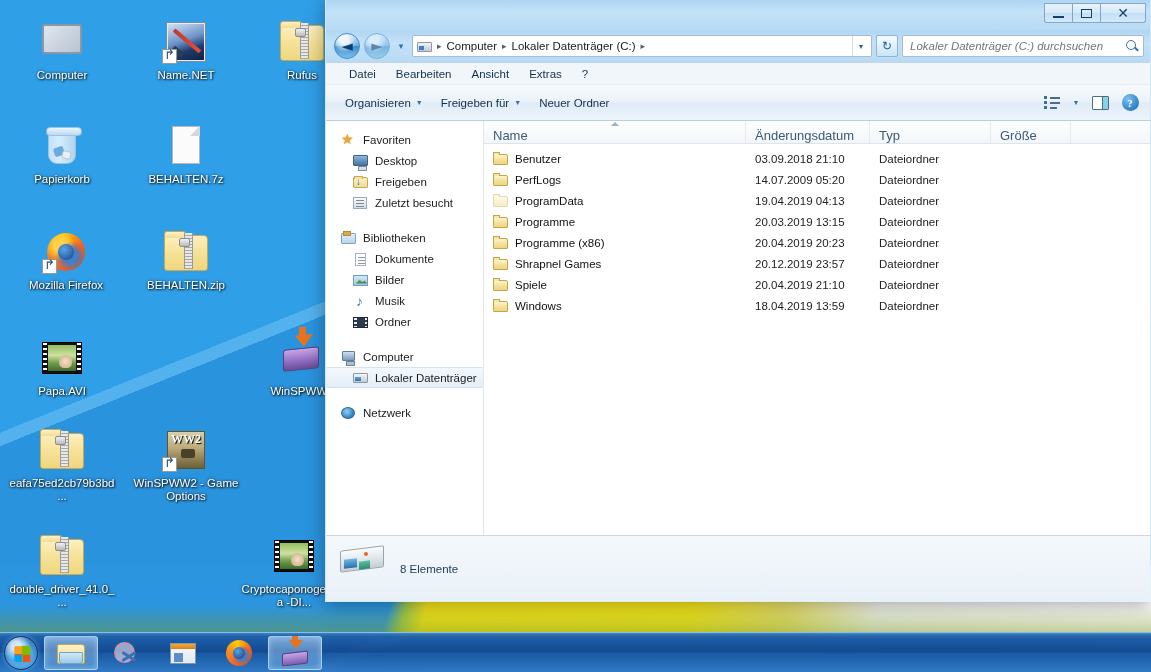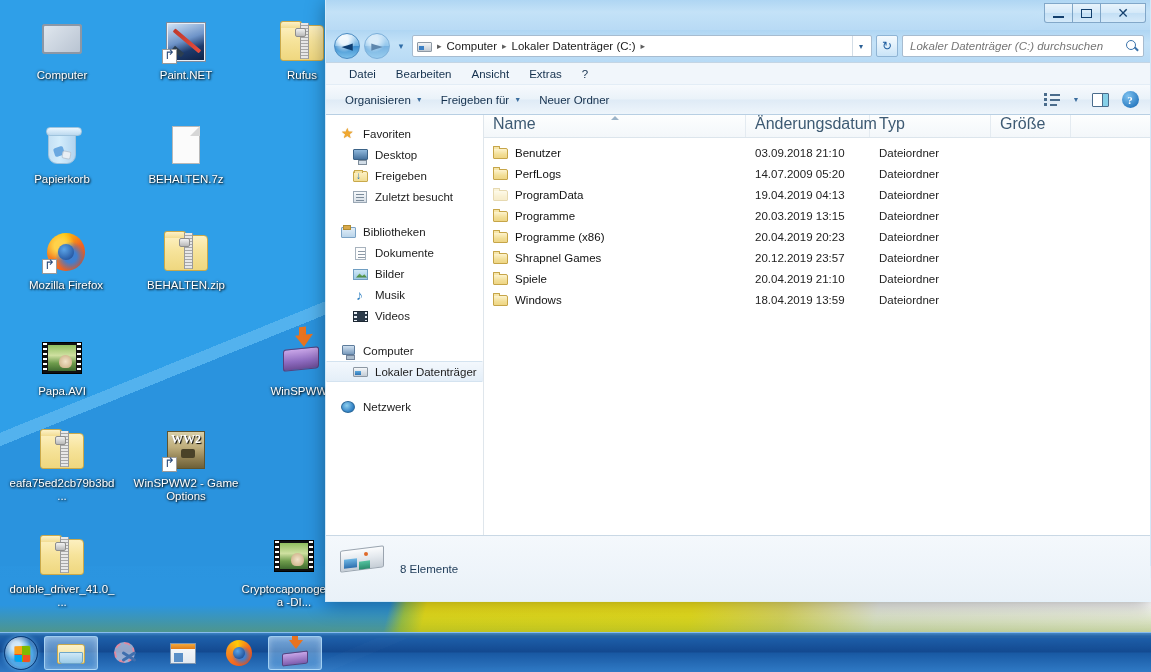--- a/index.html
+++ b/index.html
@@ -471,21 +471,21 @@
     height: 22px; background: #f1f6fb;
     border-top: 1px solid #c4d5e4;
     display: flex; align-items: center; padding-left: 14px; gap: 2px;
   }
   .menu-item {
     font-size: 11.5px; color: #14304d; padding: 3px 9px; cursor: pointer;
   }
 
   
   #cmdbar {
-    height: 31px;
+    height: 37px;
     background: linear-gradient(to bottom, #f7fafd 0%, #eaf2f9 48%, #dfebf6 52%, #eef5fb 100%);
     border-top: 1px solid #e3edf6; border-bottom: 1px solid #b8cfe3;
     display: flex; align-items: center; padding: 0 6px 0 10px; justify-content: space-between;
   }
   .cmd-btn {
     font-size: 11.5px; color: #14304d; padding: 5px 9px; cursor: pointer;
     display: flex; align-items: center; gap: 5px; border-radius: 2px;
   }
   .cmd-caret { font-size: 7px; color: #3b6d9e; }
   .cmd-right { margin-left: auto; display: flex; align-items: center; gap: 2px; }
@@ -643,21 +643,21 @@
   }
 
   
   #listpane { flex: 1; display: flex; flex-direction: column; background: #fff; min-width: 0; }
   #colheader {
     height: 23px; display: flex; align-items: stretch;
     background: linear-gradient(to bottom, #fdfefe, #f3f7fa);
     border-bottom: 1px solid #dce5ec; position: relative; flex: none;
   }
   .col {
-    font-size: 16px; color: #3d5a73; display: flex; align-items: flex-start;
+    font-size: 13px; color: #3d5a73; display: flex; align-items: flex-end;
     padding-left: 9px; border-right: 1px solid #e4ebf1; cursor: pointer;
     position: relative;
   }
   .col.c-name { width: 262px; }
   .col.c-date { width: 124px; }
   .col.c-type { width: 121px; }
   .col.c-size { width: 80px; }
   .col.c-last { flex: 1; border-right: none; }
   .sortarrow {
     position: absolute; left: 50%; top: 1px; margin-left: -4px;
@@ -748,21 +748,21 @@
   </div>
 
   <div class="dicon" style="left:132px; top:14px;">
     <div class="glyph">
       <div class="ic-paint">
           <div class="brush"></div>
           <div class="brush2"></div>
         </div>
       <div class="shortcut"></div>
     </div>
-    <div class="lbl">Paint.NET</div>
+    <div class="lbl">Name.NET</div>
   </div>
 
   <div class="dicon" style="left:248px; top:14px;">
     <div class="glyph">
       <div class="ic-zip"></div>
         <div class="zip-tab"></div>
     </div>
     <div class="lbl">Rufus</div>
   </div>
 
@@ -1001,21 +1001,21 @@
           <div class="nav-row child">
             <span class="nav-ico">
                 <i class="ni-music">♪</i>
               </span>
             <span>Musik</span>
           </div>
           <div class="nav-row child">
             <span class="nav-ico">
                 <i class="ni-video"></i>
               </span>
-            <span>Videos</span>
+            <span>Ordner</span>
           </div>
         </div>
 
         <div class="nav-group">
           <div class="nav-row head">
             <span class="nav-ico">
                 <i class="ni-computer"></i>
               </span>
             <span>Computer</span>
           </div>

